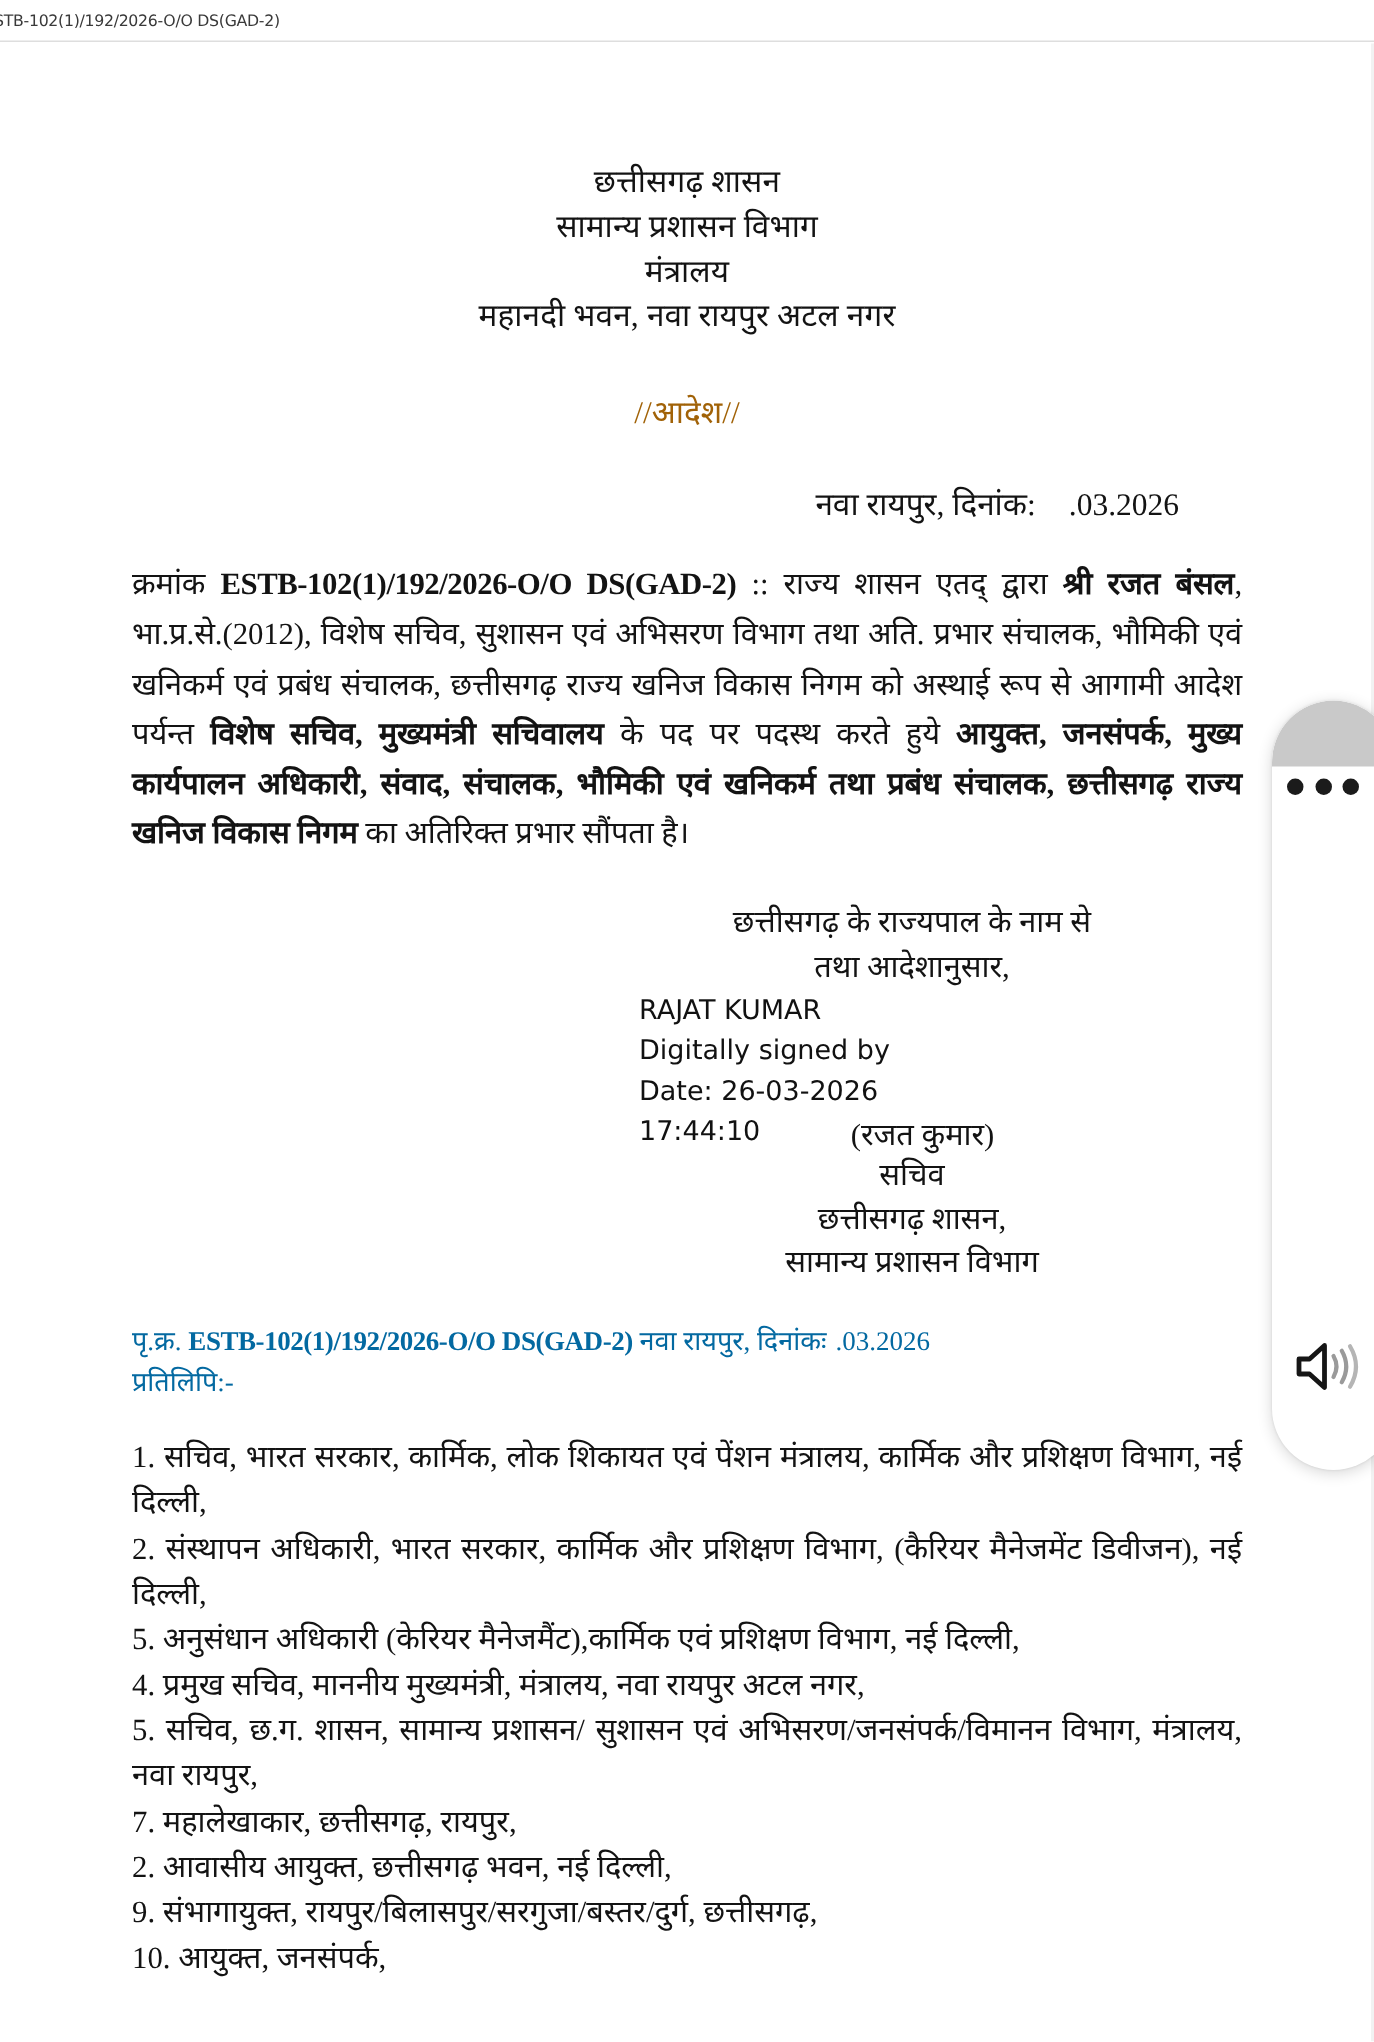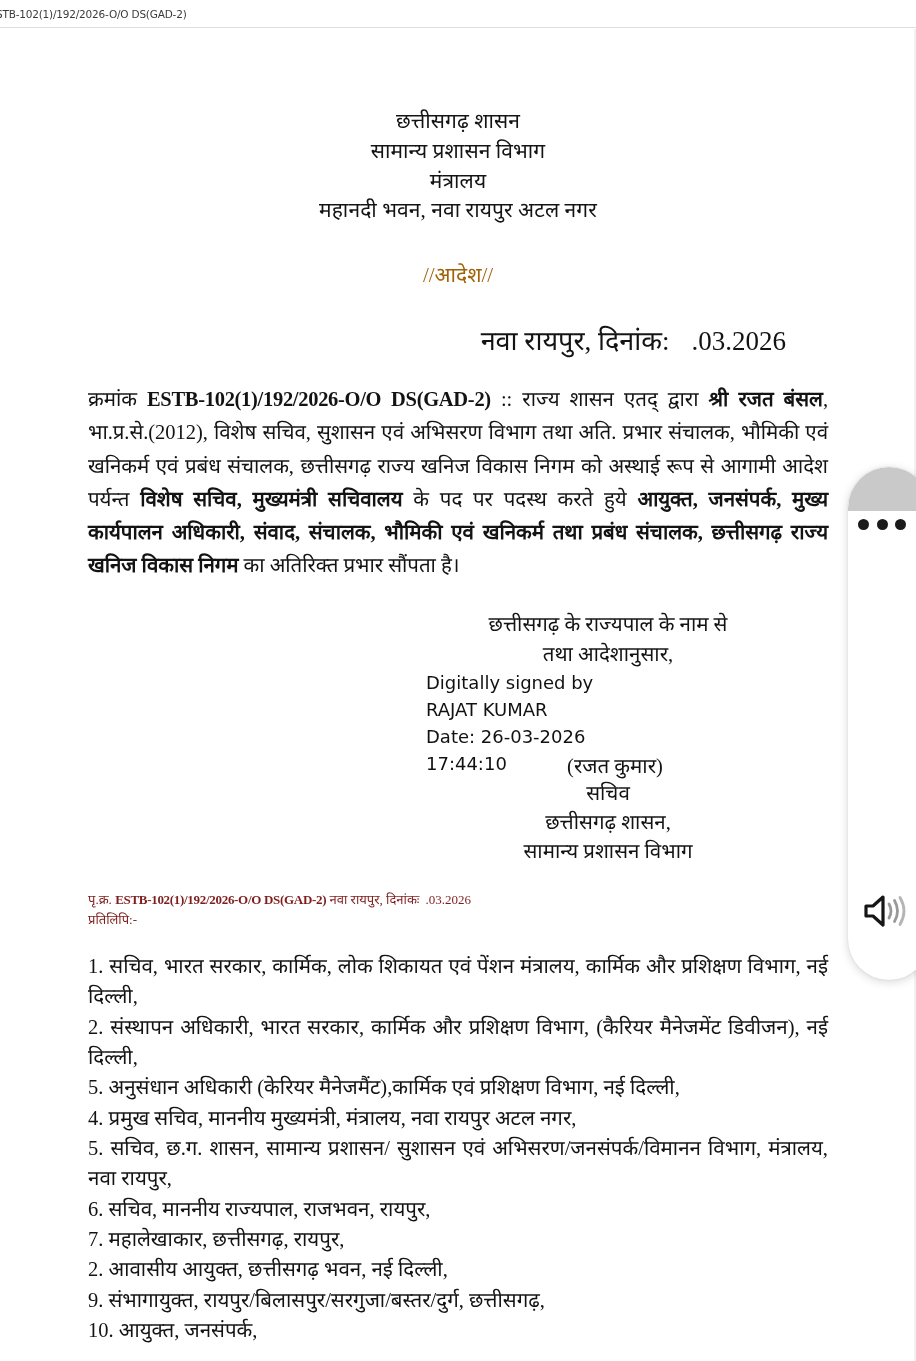--- a/index.html
+++ b/index.html
@@ -76,21 +76,21 @@
   #order-kw {
     text-align: center;
     font-size: 21px;
     margin-top: 34px;
     color: #a16207;
   }
 
   
   #dateline {
     text-align: right;
-    font-size: 27px;
+    font-size: 21px;
     margin-top: 33px;
     padding-right: 42px;
     color: #131313;
   }
   #dateline .datenum {
     font-family: "Liberation Serif", serif;
     margin-left: 22px;
   }
 
   
@@ -147,23 +147,23 @@
     left: 0; right: 0;
     top: 1px;
     text-align: center;
     font-size: 20.5px;
     padding-left: 14px;
   }
 
   
   #endorsement {
     margin-top: 24px;
-    font-size: 13px;
+    font-size: 18px;
     line-height: 1.5;
-    color: #7f1d1d;
+    color: #0369a1;
   }
   #endorsement .refno {
     font-family: "Liberation Serif", serif;
     font-weight: bold;
     letter-spacing: -0.3px;
   }
   #endorsement .end-date { margin-left: 6px; }
 
   
   #copy-list {
@@ -264,22 +264,22 @@
     <span>क्रमांक</span>
     <span class="refno">ESTB-102(1)/192/2026-O/O DS(GAD-2)</span>
     <span>::</span><span> राज्य शासन एतद् द्वारा </span><b>श्री रजत बंसल</b><span>, भा.प्र.से.(2012), विशेष सचिव, सुशासन एवं अभिसरण विभाग तथा अति. प्रभार संचालक, भौमिकी एवं खनिकर्म एवं प्रबंध संचालक, छत्तीसगढ़ राज्य खनिज विकास निगम को अस्थाई रूप से आगामी आदेश पर्यन्त </span><b>विशेष सचिव, मुख्यमंत्री सचिवालय</b><span> के पद पर पदस्थ करते हुये </span><b>आयुक्त, जनसंपर्क, मुख्य कार्यपालन अधिकारी, संवाद, संचालक, भौमिकी एवं खनिकर्म तथा प्रबंध संचालक, छत्तीसगढ़ राज्य खनिज विकास निगम</b><span> का अतिरिक्त प्रभार सौंपता है।</span>
   </div>
 
   <div id="signature-block">
     <span class="sig-line hindi">छत्तीसगढ़ के राज्यपाल के नाम से</span>
     <span class="sig-line hindi">तथा आदेशानुसार,</span>
 
     <div class="dsig">
+      <div>RAJAT KUMAR</div>
       <div>Digitally signed by</div>
-      <div>RAJAT KUMAR</div>
       <div>Date: 26-03-2026</div>
     </div>
 
     <div id="sig-overlap-row">
       <span id="sig-time">17:44:10</span>
       <span id="sig-name" class="hindi">(रजत कुमार)</span>
     </div>
 
     <span class="sig-line hindi">सचिव</span>
     <span class="sig-line hindi">छत्तीसगढ़ शासन,</span>
@@ -294,21 +294,20 @@
     </div>
     <div>प्रतिलिपि:-</div>
   </div>
 
   <div id="copy-list" class="hindi">
     <p class="copy-item">1. सचिव, भारत सरकार, कार्मिक, लोक शिकायत एवं पेंशन मंत्रालय, कार्मिक और प्रशिक्षण विभाग, नई दिल्ली,</p>
     <p class="copy-item">2. संस्थापन अधिकारी, भारत सरकार, कार्मिक और प्रशिक्षण विभाग, (कैरियर मैनेजमेंट डिवीजन), नई दिल्ली,</p>
     <p class="copy-item nojust">5. अनुसंधान अधिकारी (केरियर मैनेजमैंट),कार्मिक एवं प्रशिक्षण विभाग, नई दिल्ली,</p>
     <p class="copy-item nojust">4. प्रमुख सचिव, माननीय मुख्यमंत्री, मंत्रालय, नवा रायपुर अटल नगर,</p>
     <p class="copy-item">5. सचिव, छ.ग. शासन, सामान्य प्रशासन/ सुशासन एवं अभिसरण/जनसंपर्क/विमानन विभाग, मंत्रालय, नवा रायपुर,</p>
-    <p class="copy-item nojust">6. सचिव, माननीय राज्यपाल, राजभवन, रायपुर,</p>
     <p class="copy-item nojust">7. महालेखाकार, छत्तीसगढ़, रायपुर,</p>
     <p class="copy-item nojust">2. आवासीय आयुक्त, छत्तीसगढ़ भवन, नई दिल्ली,</p>
     <p class="copy-item nojust">9. संभागायुक्त, रायपुर/बिलासपुर/सरगुजा/बस्तर/दुर्ग, छत्तीसगढ़,</p>
     <p class="copy-item nojust">10. आयुक्त, जनसंपर्क,</p>
   </div>
 </div>
 
 <div id="page-right-edge"></div>
 
 <div id="float-toolbar">

